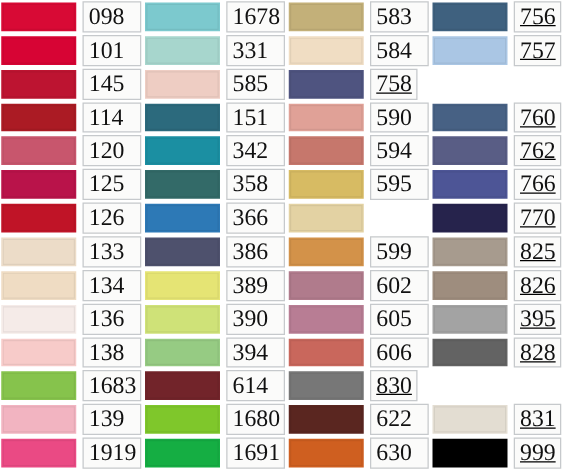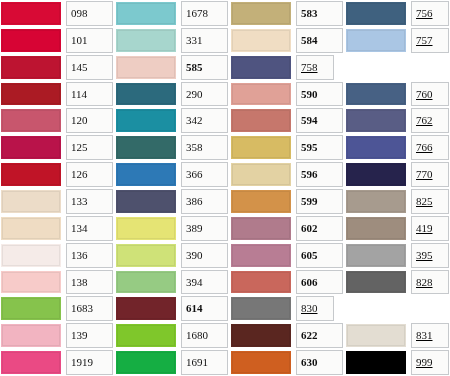--- a/index.html
+++ b/index.html
@@ -32,21 +32,21 @@
   }
 
   
   .pair {
     display: flex;
     align-items: stretch;
     min-width: 0;
   }
   .pair-a { width: 115px; }
   .pair-b { width: 115px; }
-  .pair-c { width: 115px; font-weight: bold; }
+  .pair-c { width: 115px; }
   .pair-d { width: 105px; }
 
   .swatch-cell {
     flex: 0 0 auto;
     padding: 2px 2px 2px 1px;
     box-sizing: border-box;
     display: flex;
     align-items: stretch;
   }
   .pair-a .swatch-cell { width: 63px; }
@@ -77,21 +77,21 @@
     height: 100%;
     box-sizing: border-box;
     display: flex;
     align-items: center;
     padding-left: 4px;
     overflow: hidden;
   }
 
   .code-text {
     font-family: "Liberation Serif", "DejaVu Serif", serif;
-    font-size: 11px;
+    font-size: 19px;
     line-height: 1;
     color: #111111;
     letter-spacing: 0px;
     white-space: nowrap;
   }
 
   
   .pair-d .code-cell { padding-right: 1px; text-decoration: underline; }
 </style>
 </head>
@@ -224,21 +224,21 @@
             <span class="code-text">114</span>
           </div>
         </div>
       </div>
       <div class="pair pair-b">
         <div class="swatch-cell">
           <div class="swatch" style="background-color: rgb(44, 106, 125);"></div>
         </div>
         <div class="code-cell">
           <div class="code-box">
-            <span class="code-text">290</span>
+            <span class="code-text">151</span>
           </div>
         </div>
       </div>
       <div class="pair pair-c">
         <div class="swatch-cell">
           <div class="swatch" style="background-color: rgb(224, 161, 151);"></div>
         </div>
         <div class="code-cell">
           <div class="code-box">
             <span class="code-text">590</span>
@@ -358,25 +358,20 @@
         <div class="code-cell">
           <div class="code-box">
             <span class="code-text">366</span>
           </div>
         </div>
       </div>
       <div class="pair pair-c">
         <div class="swatch-cell">
           <div class="swatch" style="background-color: rgb(227, 210, 163);"></div>
         </div>
-        <div class="code-cell">
-          <div class="code-box">
-            <span class="code-text">596</span>
-          </div>
-        </div>
       </div>
       <div class="pair pair-d">
         <div class="swatch-cell">
           <div class="swatch" style="background-color: rgb(38, 35, 76);"></div>
         </div>
         <div class="code-cell">
           <div class="code-box">
             <span class="code-text">770</span>
           </div>
         </div>
@@ -454,21 +449,21 @@
             <span class="code-text">602</span>
           </div>
         </div>
       </div>
       <div class="pair pair-d">
         <div class="swatch-cell">
           <div class="swatch" style="background-color: rgb(158, 141, 126);"></div>
         </div>
         <div class="code-cell">
           <div class="code-box">
-            <span class="code-text">419</span>
+            <span class="code-text">826</span>
           </div>
         </div>
       </div>
     </div>
     <div class="chart-row">
       <div class="pair pair-a">
         <div class="swatch-cell">
           <div class="swatch" style="background-color: rgb(245, 235, 232);"></div>
         </div>
         <div class="code-cell">

